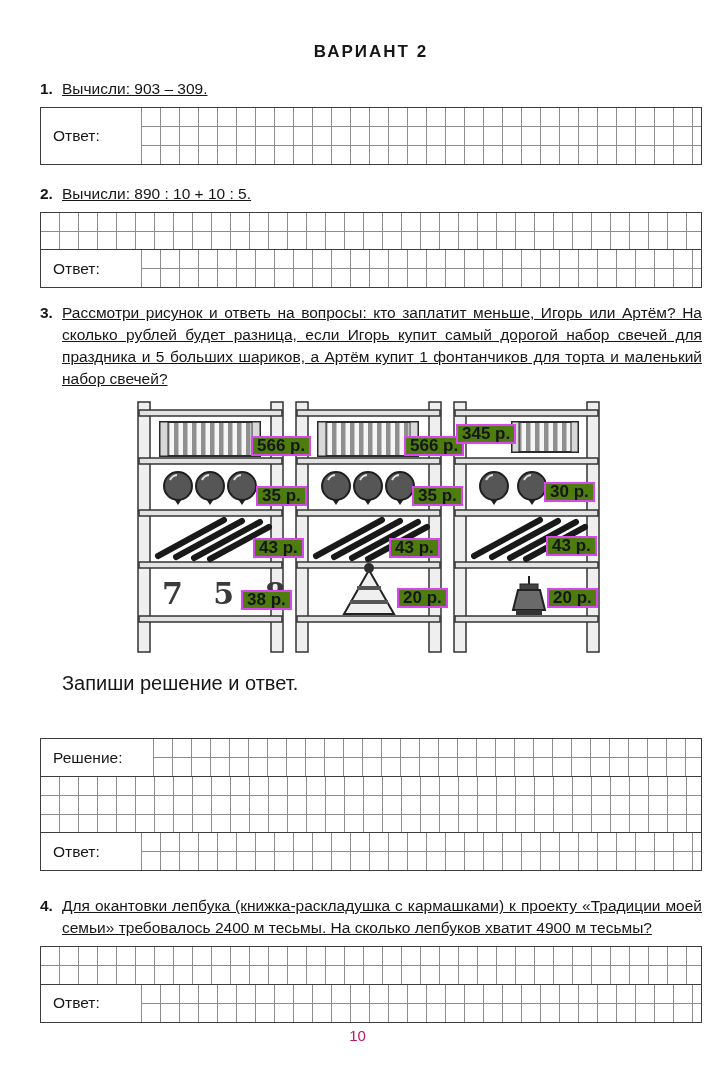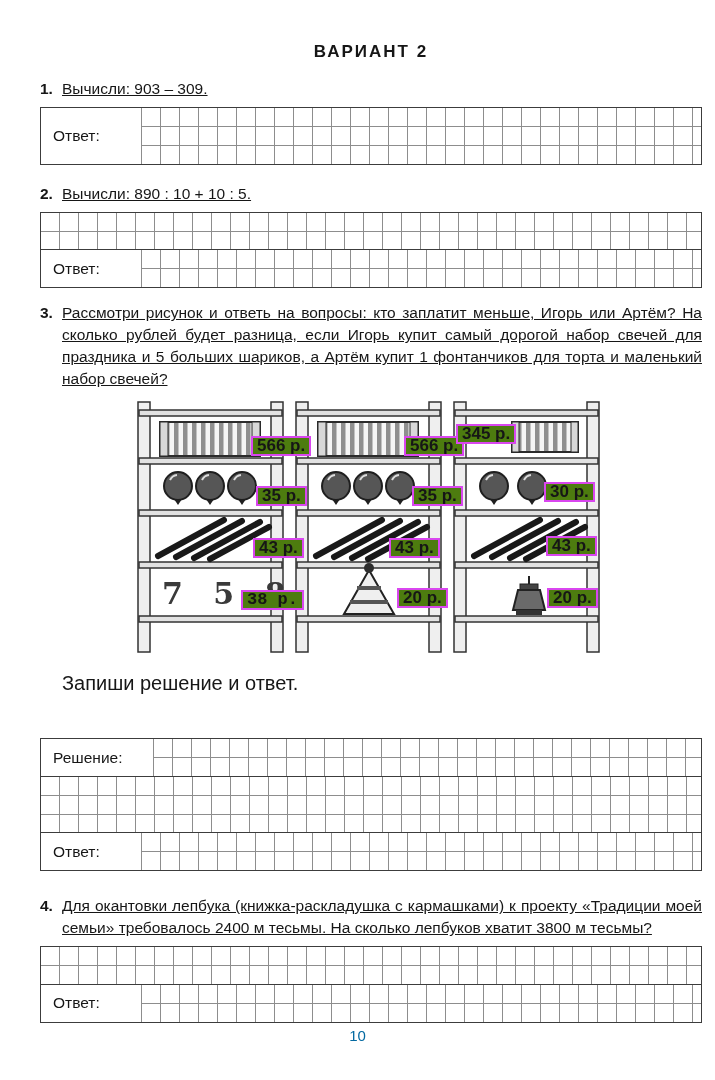--- a/index.html
+++ b/index.html
@@ -35,21 +35,21 @@
   .balloon-knot{fill:#1f1f1f;}
   .balloon-shine{fill:none;stroke:#dcdcdc;stroke-width:2;}
   .price-tag{
     position:absolute;background:#4d7c0f;border:2px solid #d946ef;
     font-weight:bold;font-size:17px;line-height:16px;padding:0 4px;white-space:nowrap;
   }
   .digit-candles{
     position:absolute;font-weight:bold;font-size:30px;letter-spacing:10px;
     color:#3a3a3a;font-family:"DejaVu Serif",serif;
   }
-  .page-number{position:absolute;bottom:36px;left:0;width:715px;text-align:center;font-size:15px;color:#0369a1;}
+  .page-number{position:absolute;bottom:36px;left:0;width:715px;text-align:center;font-size:15px;color:#be185d;}
 </style>
 </head>
 <body>
 
 <div class="page">
 
   <div class="title">ВАРИАНТ  2</div>
 
   <div class="problem-head">
     <div class="pnum">1.</div>
@@ -161,21 +161,21 @@
       </g>
     </svg>
 
     
     <div class="digit-candles" style="left:26px;top:176px;">7 5 8</div>
 
     
     <div class="price-tag" style="left:115px;top:36px;">566 р.</div>
     <div class="price-tag" style="left:120px;top:86px;">35 р.</div>
     <div class="price-tag" style="left:117px;top:138px;">43 р.</div>
-    <div class="price-tag" style="left:105px;top:190px;font-family:Liberation Mono, monospace;">38 р.</div>
+    <div class="price-tag" style="left:105px;top:190px;">38 р.</div>
 
     <div class="price-tag" style="left:268px;top:36px;">566 р.</div>
     <div class="price-tag" style="left:276px;top:86px;">35 р.</div>
     <div class="price-tag" style="left:253px;top:138px;">43 р.</div>
     <div class="price-tag" style="left:261px;top:188px;">20 р.</div>
 
     <div class="price-tag" style="left:320px;top:24px;">345 р.</div>
     <div class="price-tag" style="left:408px;top:82px;">30 р.</div>
     <div class="price-tag" style="left:410px;top:136px;">43 р.</div>
     <div class="price-tag" style="left:411px;top:188px;">20 р.</div>
@@ -188,21 +188,21 @@
     <div class="box-grid grid-paper"></div>
   </div>
   <div class="workgrid grid-paper h3 stack"></div>
   <div class="box h2 stack">
     <div class="box-label">Ответ:</div>
     <div class="box-grid grid-paper"></div>
   </div>
 
   <div class="problem-head" style="margin-top:24px;">
     <div class="pnum">4.</div>
-    <div class="ptext">Для окантовки лепбука (книжка-раскладушка с кармашками) к проекту «Традиции моей семьи» требовалось 2400 м тесьмы. На сколько лепбуков хватит 3800 м тесьмы?</div>
+    <div class="ptext">Для окантовки лепбука (книжка-раскладушка с кармашками) к проекту «Традиции моей семьи» требовалось 2400 м тесьмы. На сколько лепбуков хватит 4900 м тесьмы?</div>
   </div>
   <div class="workgrid grid-paper h2"></div>
   <div class="box h2 stack">
     <div class="box-label">Ответ:</div>
     <div class="box-grid grid-paper"></div>
   </div>
 
   <div class="page-number">10</div>
 </div>
 

